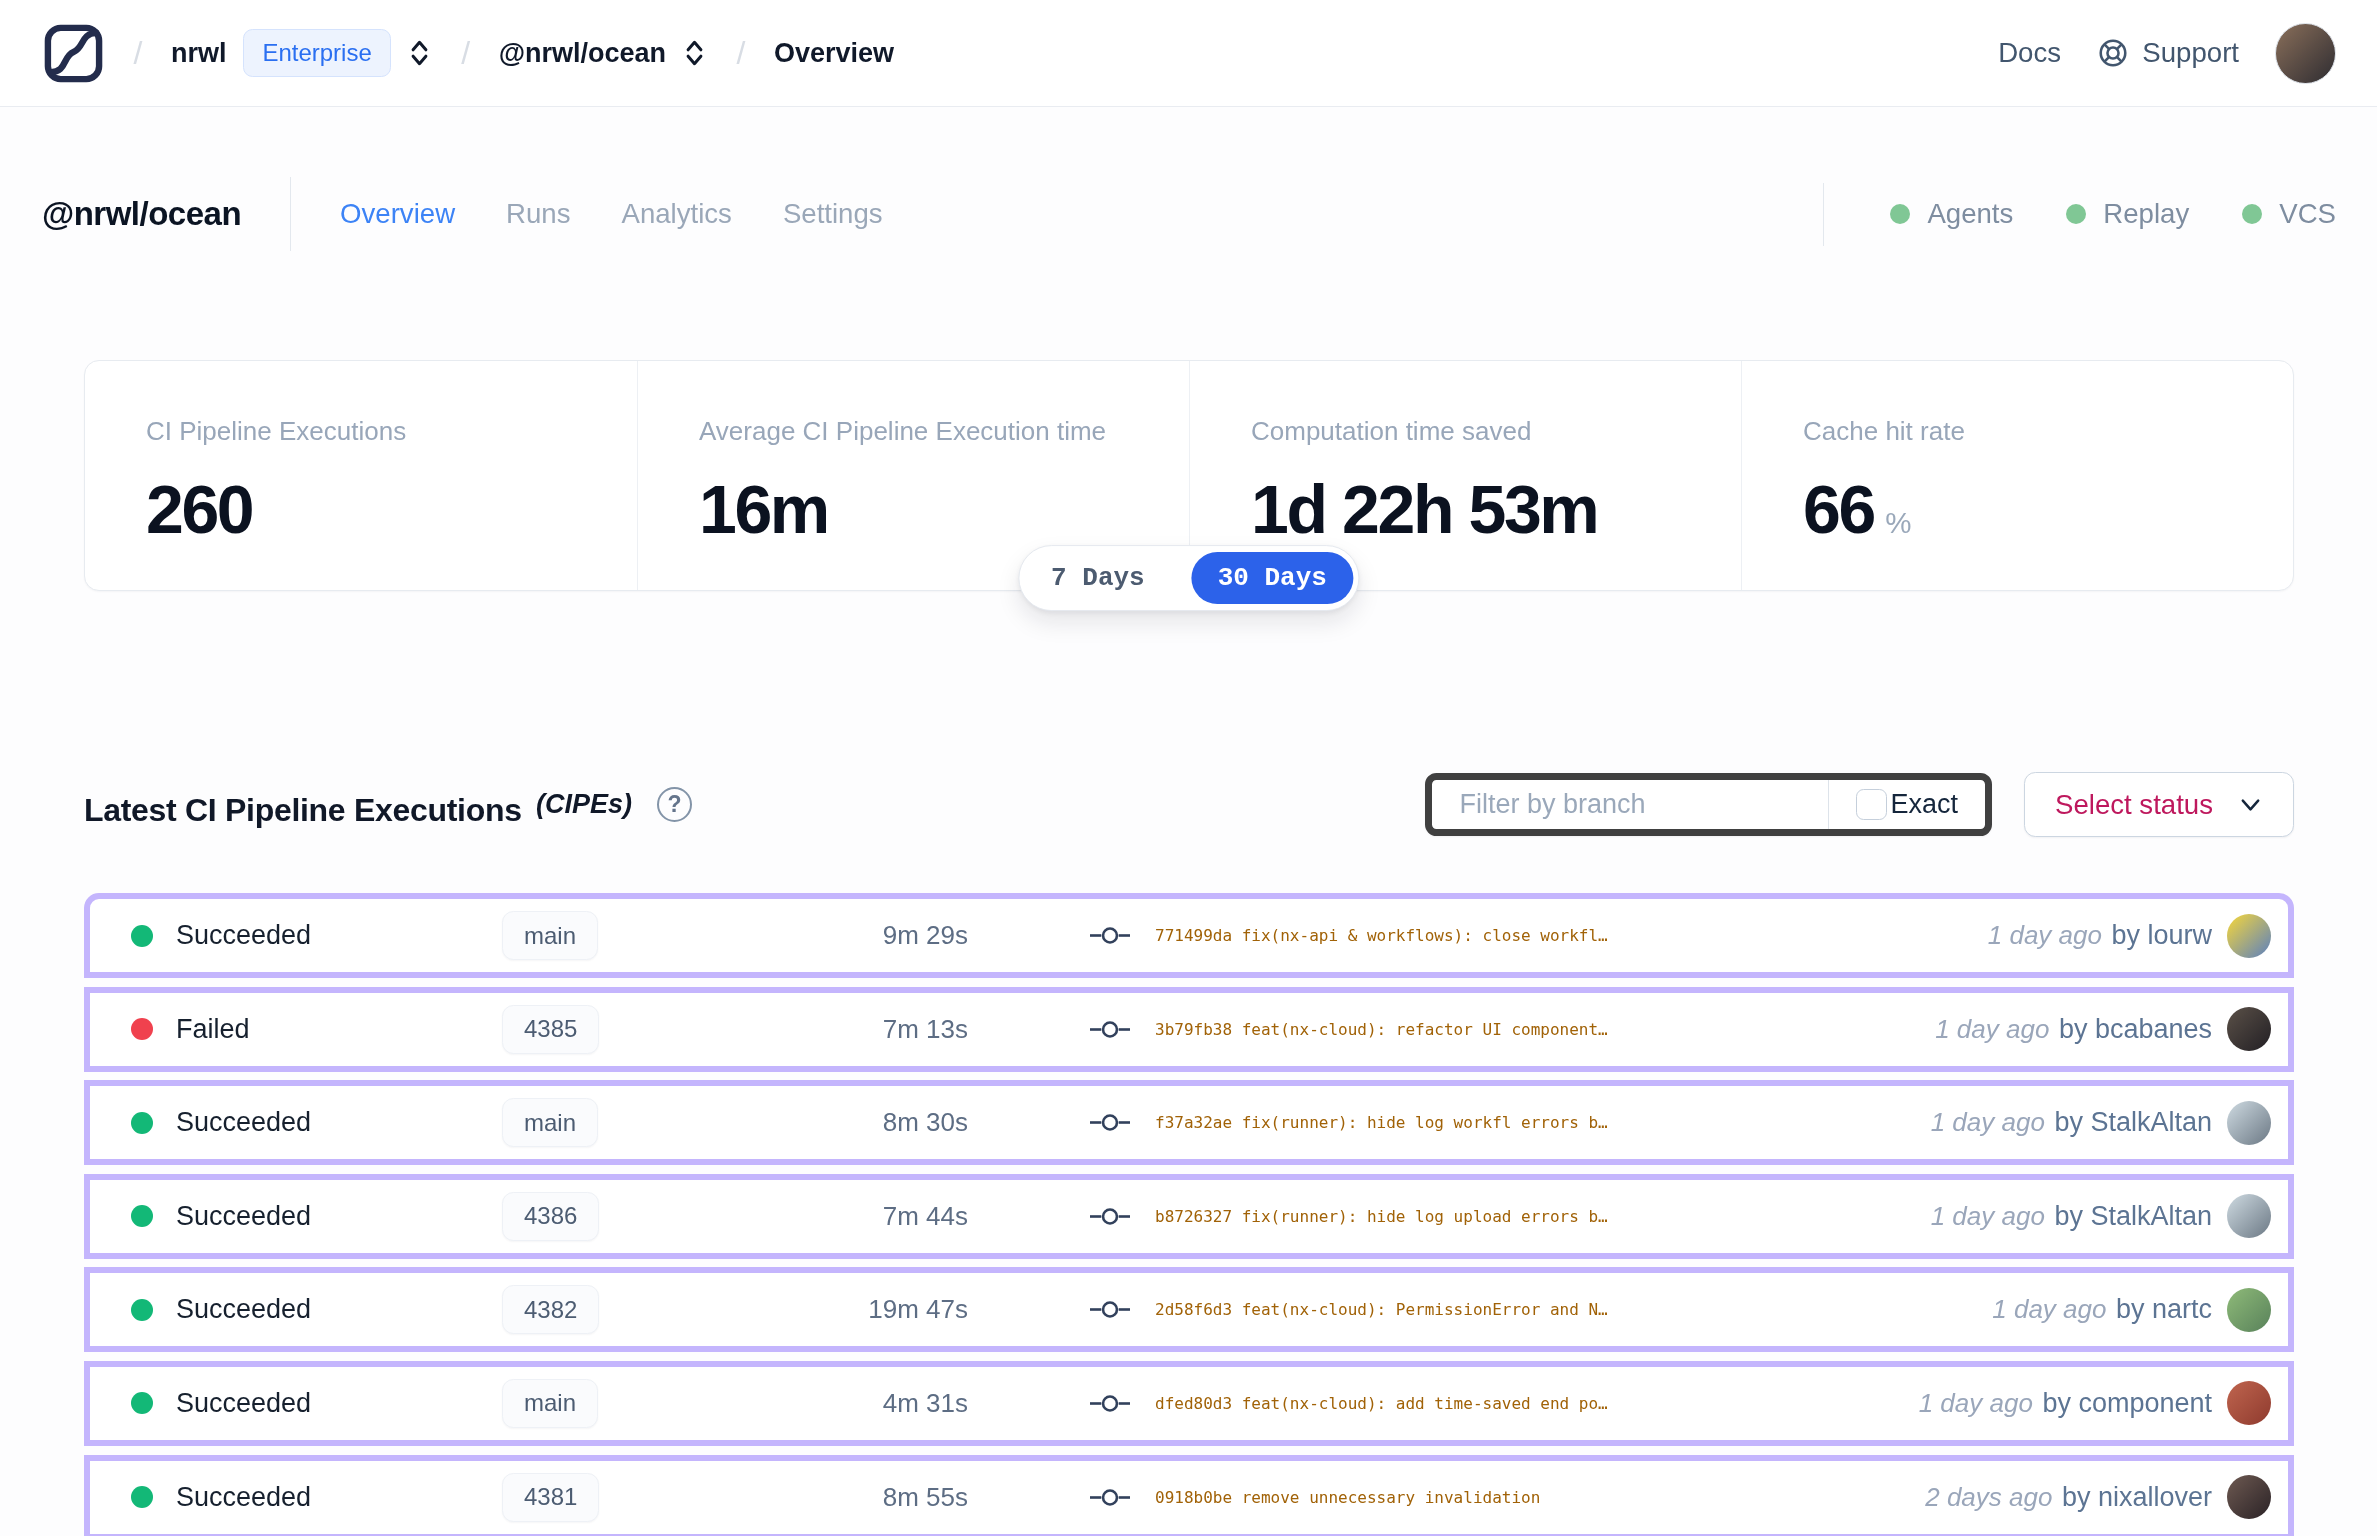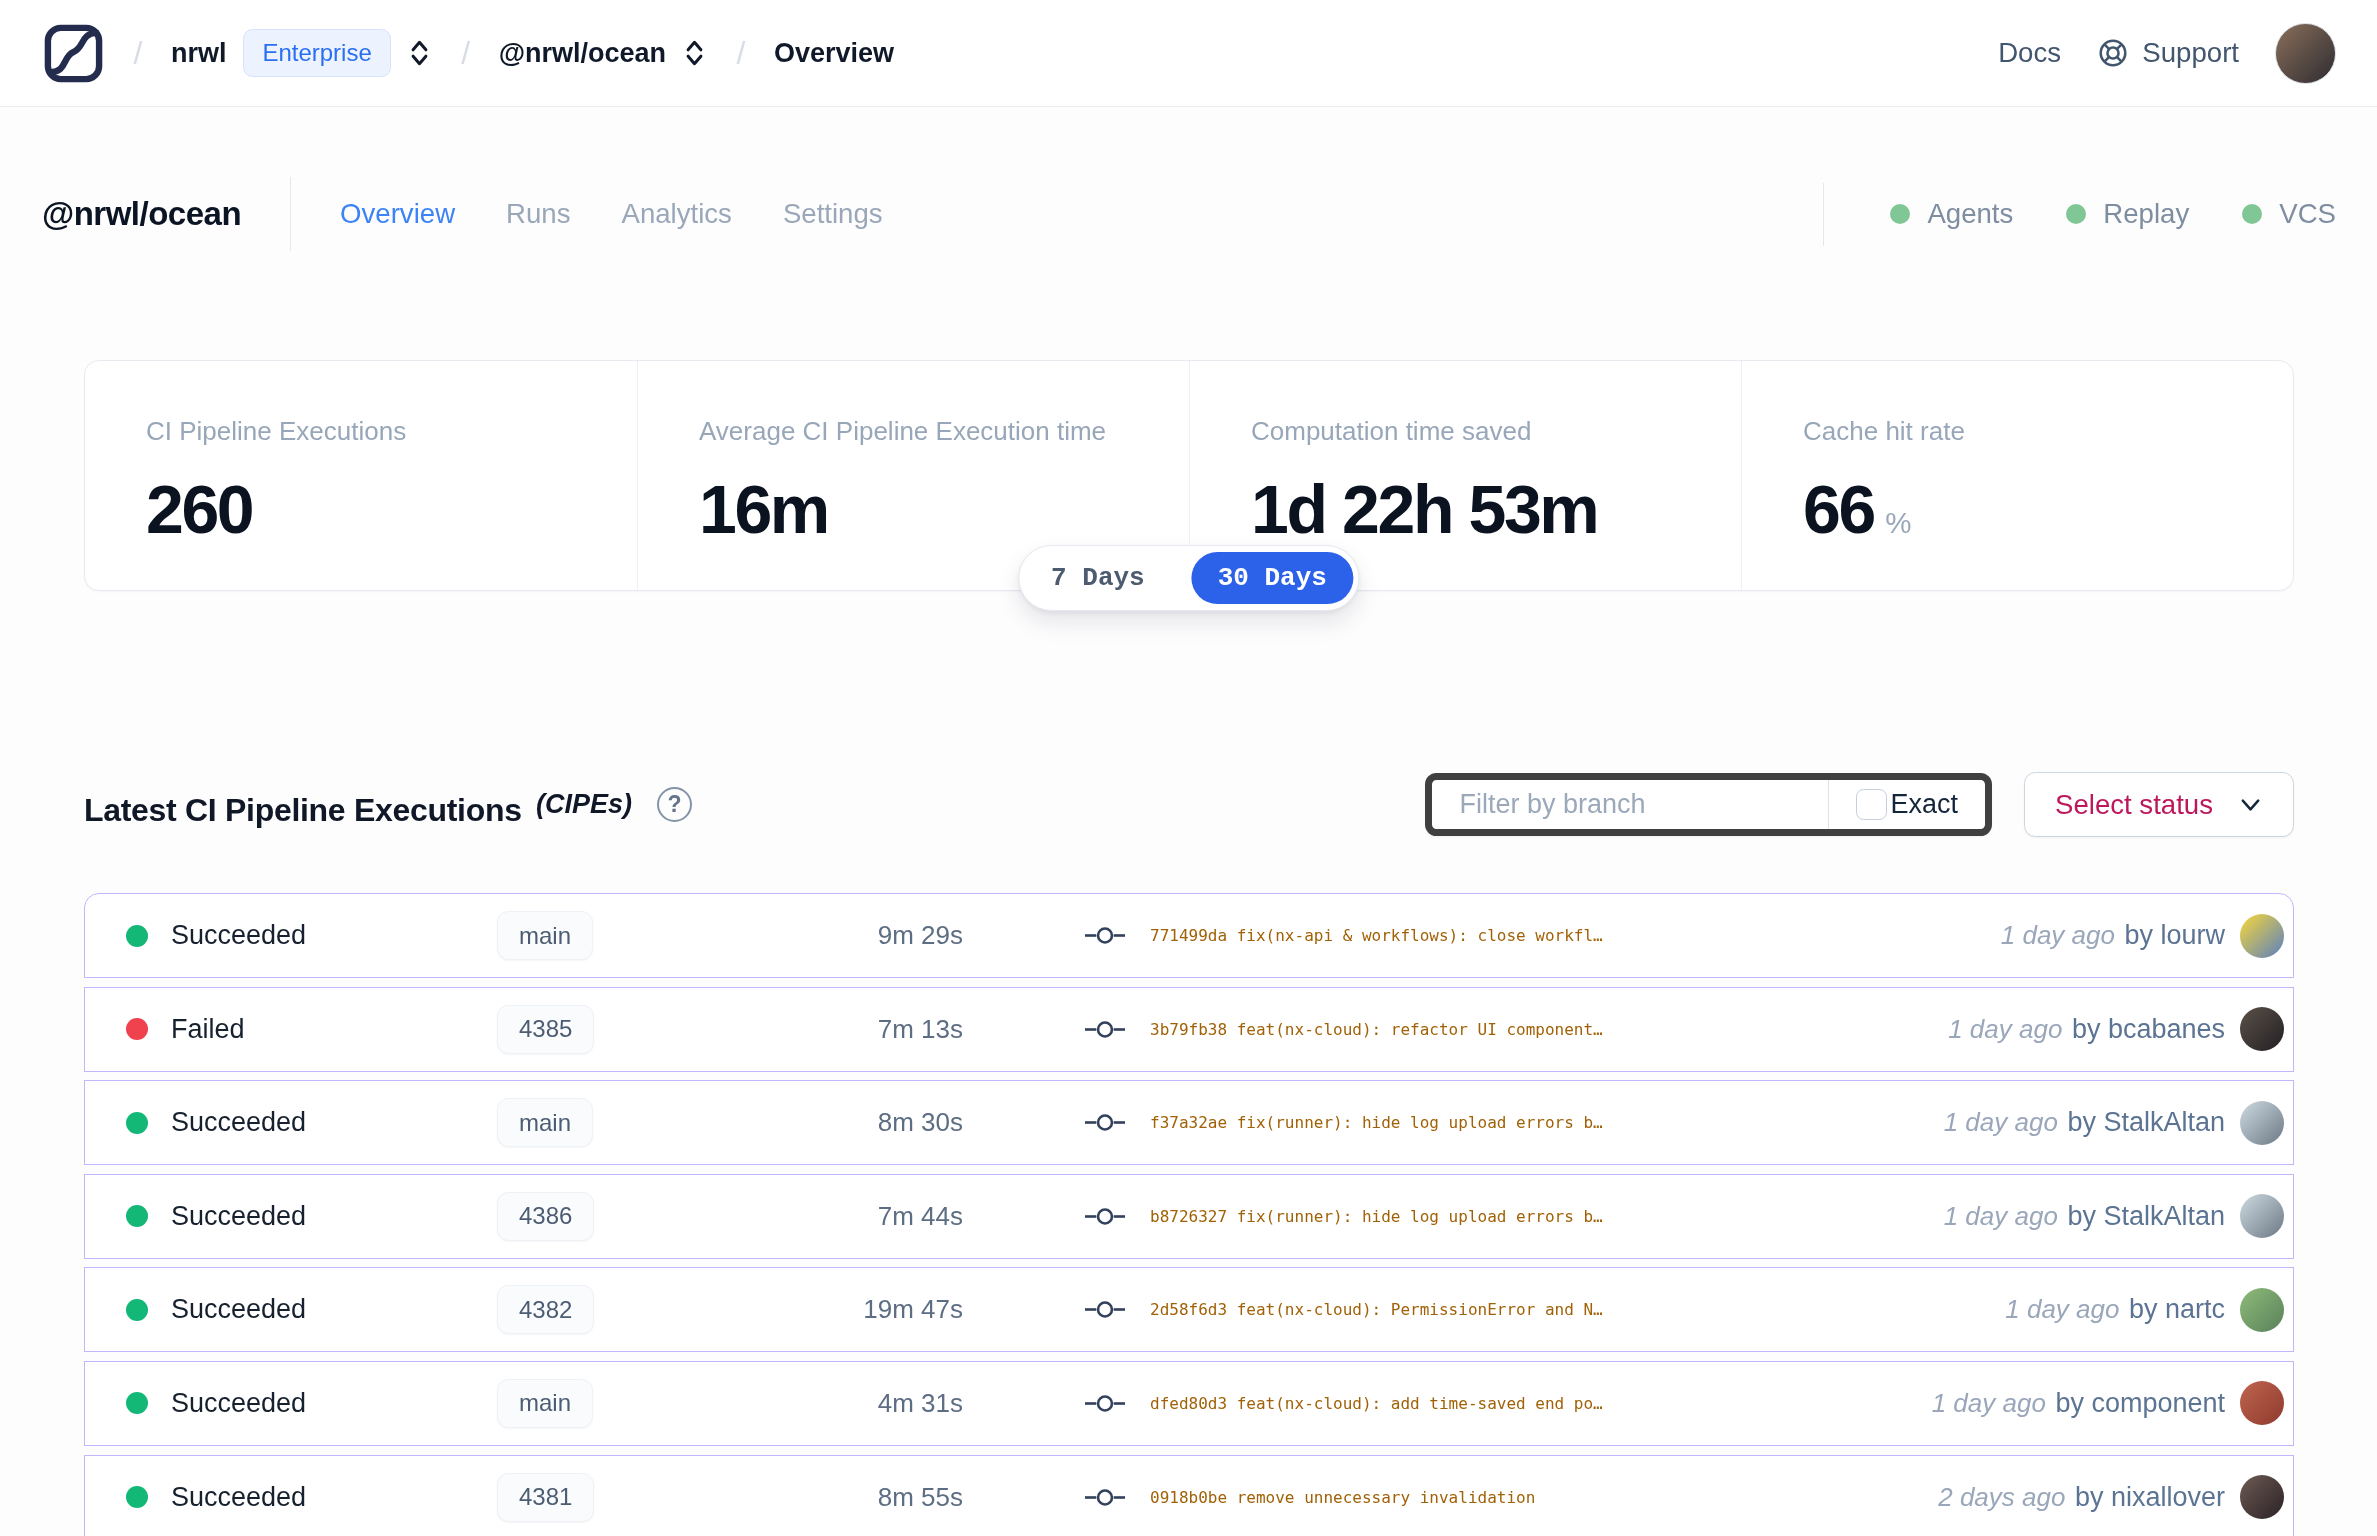--- a/index.html
+++ b/index.html
@@ -94,22 +94,22 @@
     background:#fff; border:1px solid #ccd6e1; border-radius:11.4px; cursor:pointer;
     font-family:inherit; font-size:27.6px; color:#be185d; font-weight:500;
     box-shadow:0 1px 1.9px rgba(16,24,40,.05);
   }
 
   
   .table { margin:56px 42px 0; }
   .row {
     display:grid; grid-template-columns:371px 242px 224px minmax(0,1fr) auto 44px;
     align-items:center; height:85px; box-sizing:border-box;
-    background:#fff; border:1px solid #c4b5fd; margin-bottom:8.6px;
-    padding:0 9px 0 41px; cursor:pointer;
+    background:#fff; border:6px solid #c4b5fd; margin-bottom:8.6px;
+    padding:0 17px 0 41px; cursor:pointer;
   }
   .row:first-child { border-radius:15px 15px 0 0; }
   .cell-status { display:flex; align-items:center; gap:23px; }
   .dot { width:22px; height:22px; border-radius:50%; flex:none; }
   .dot.green { background:#13b877; }
   .dot.red { background:#f0414e; }
   .status-label { font-size:27px; color:#16202e; font-weight:500; }
   .branch-badge {
     justify-self:start; font-size:24px; color:#4c5c72;
     background:#fafbfd; border:1px solid #eef1f6; border-radius:11.4px;
@@ -315,21 +315,21 @@
     <span class="branch-badge">main</span>
     <span class="duration">8m 30s</span>
     <div class="commit">
       <span class="commit-icon">
         <svg width="40" height="23" viewBox="0 0 46 24" fill="none" stroke="#32415c" stroke-width="3">
           <path d="M0 12 H13"></path>
               <circle cx="23" cy="12" r="8"></circle>
               <path d="M33 12 H46"></path>
         </svg>
       </span>
-      <span>f37a32ae fix(runner): hide log upload errors b…</span>
+      <span>f37a32ae fix(runner): hide log workfl errors b…</span>
     </div>
     <div class="meta">
       <span class="time">1 day ago</span>
       <span class="author">by StalkAltan</span>
     </div>
     <span class="avatar" style="background: linear-gradient(135deg, rgb(207, 219, 226), rgb(107, 120, 132));"></span>
   </div>
 
   <div class="row">
     <div class="cell-status">

